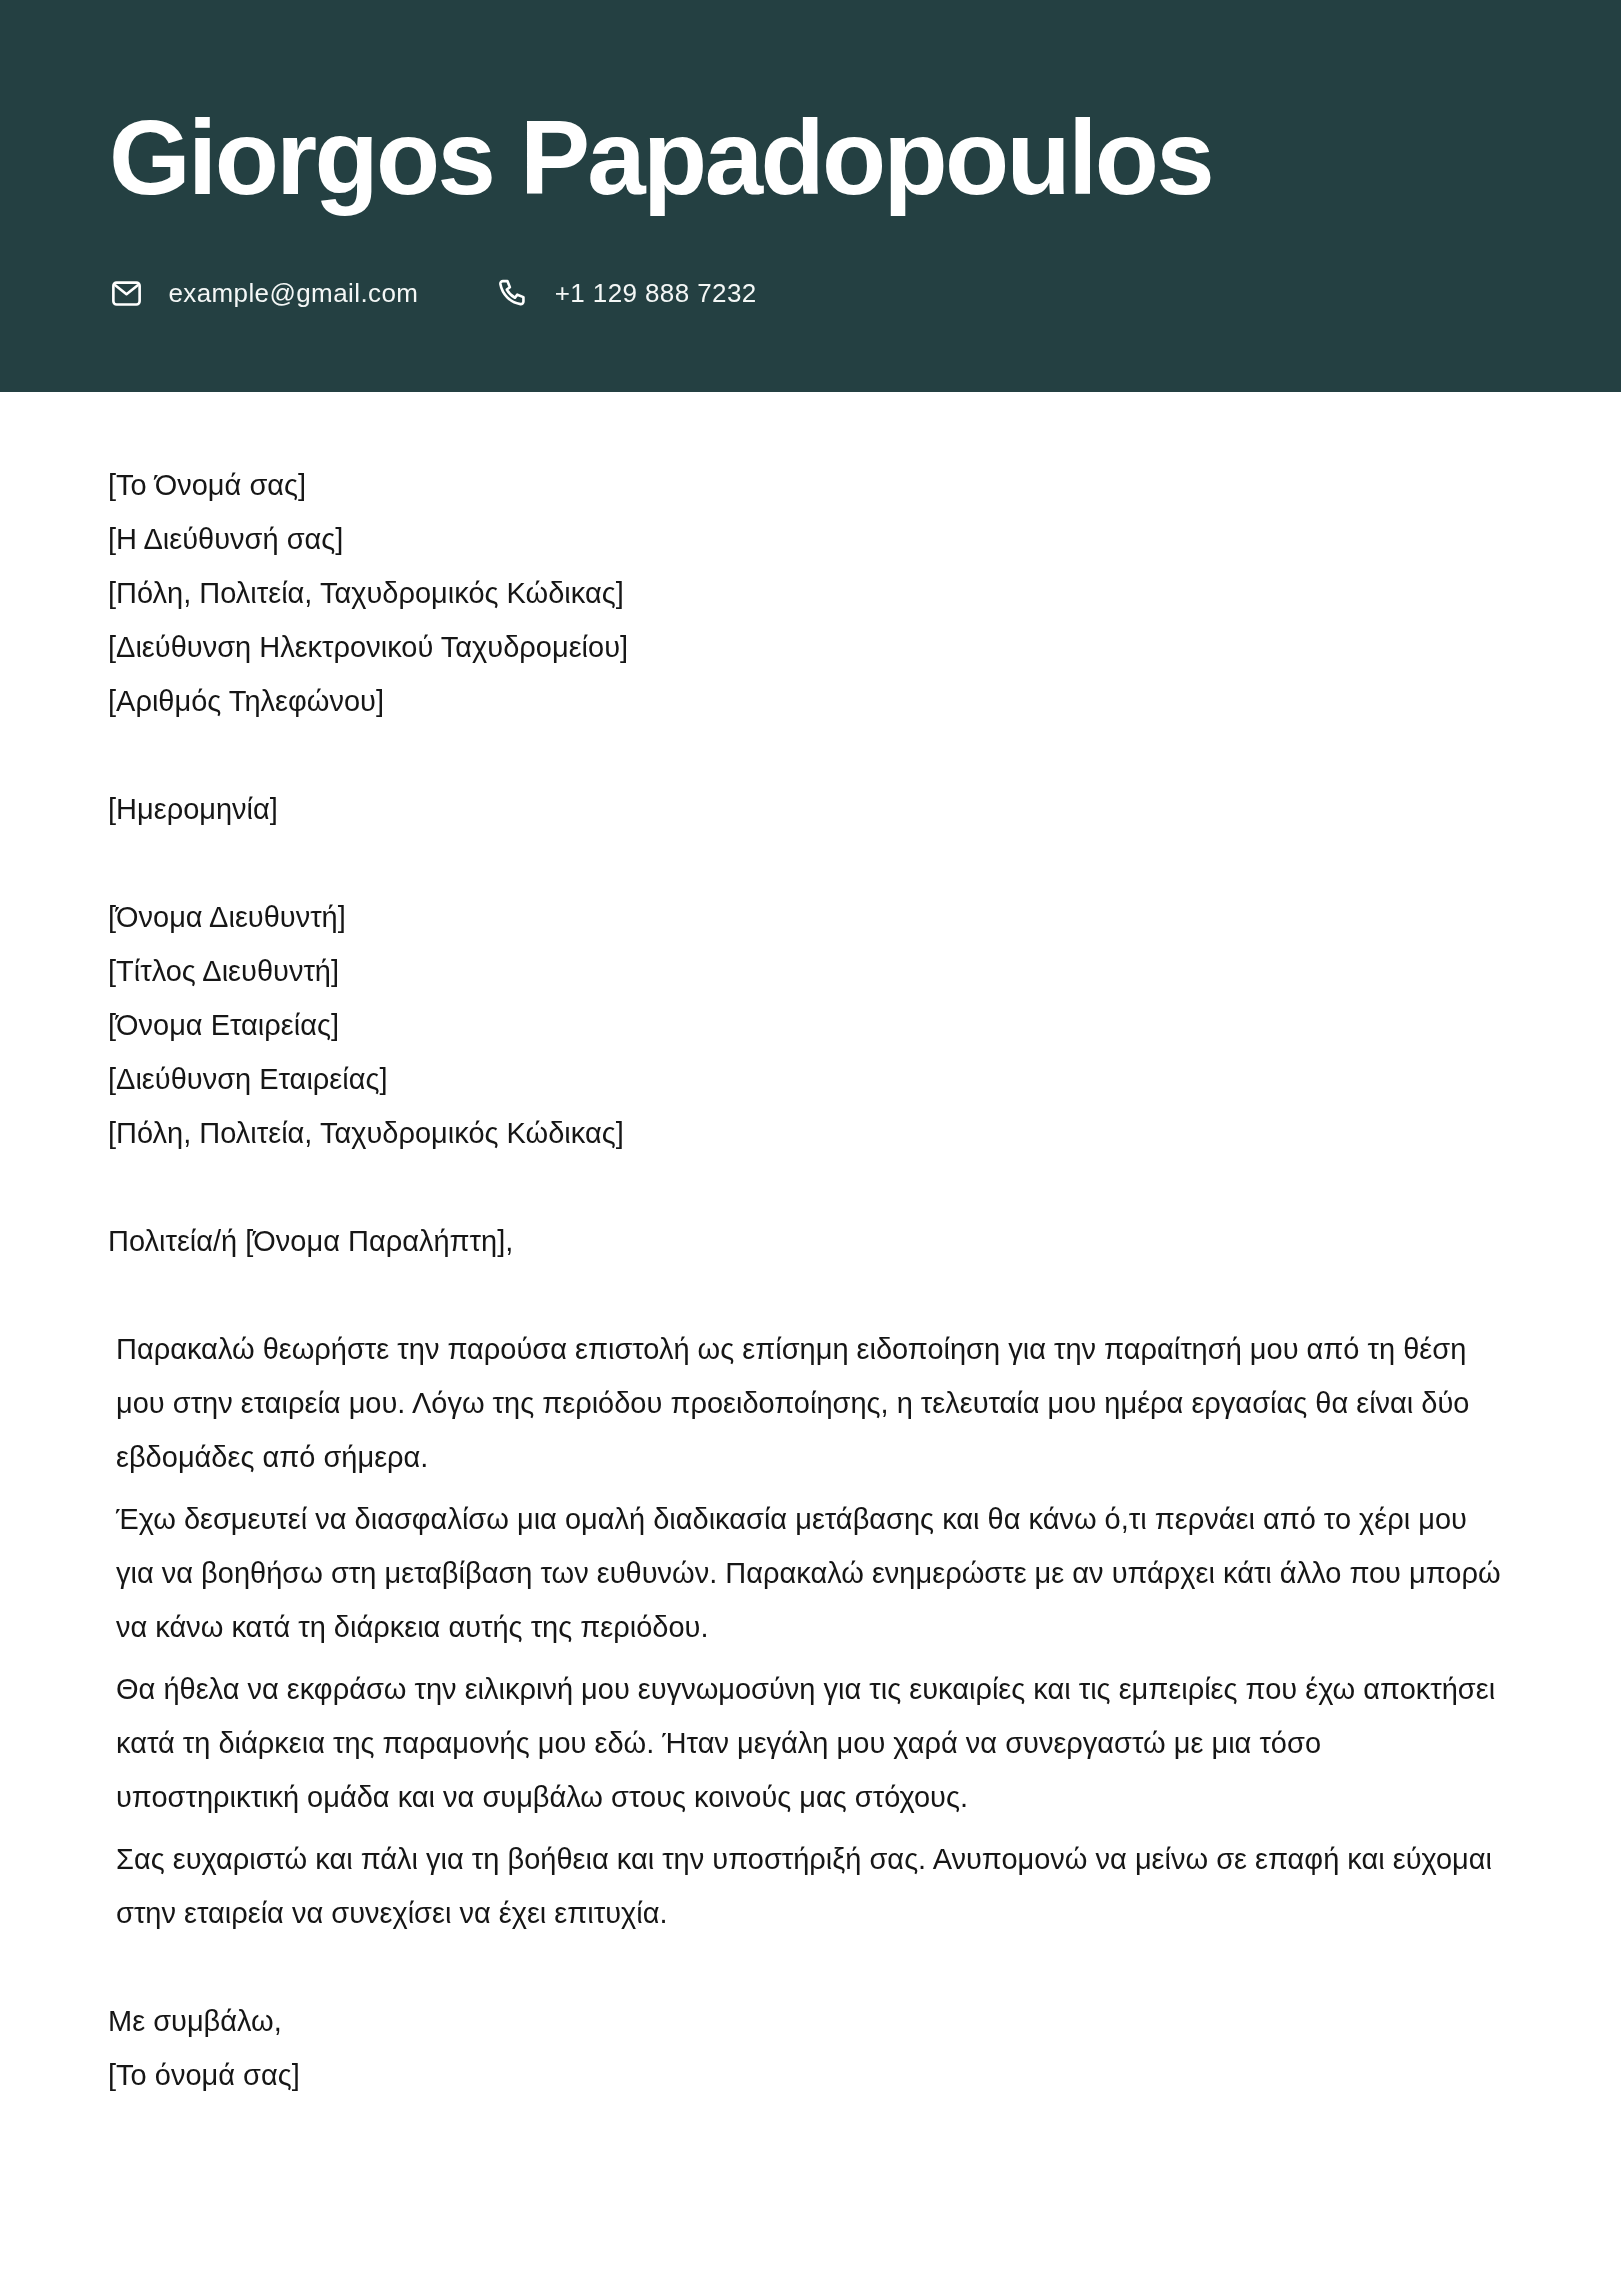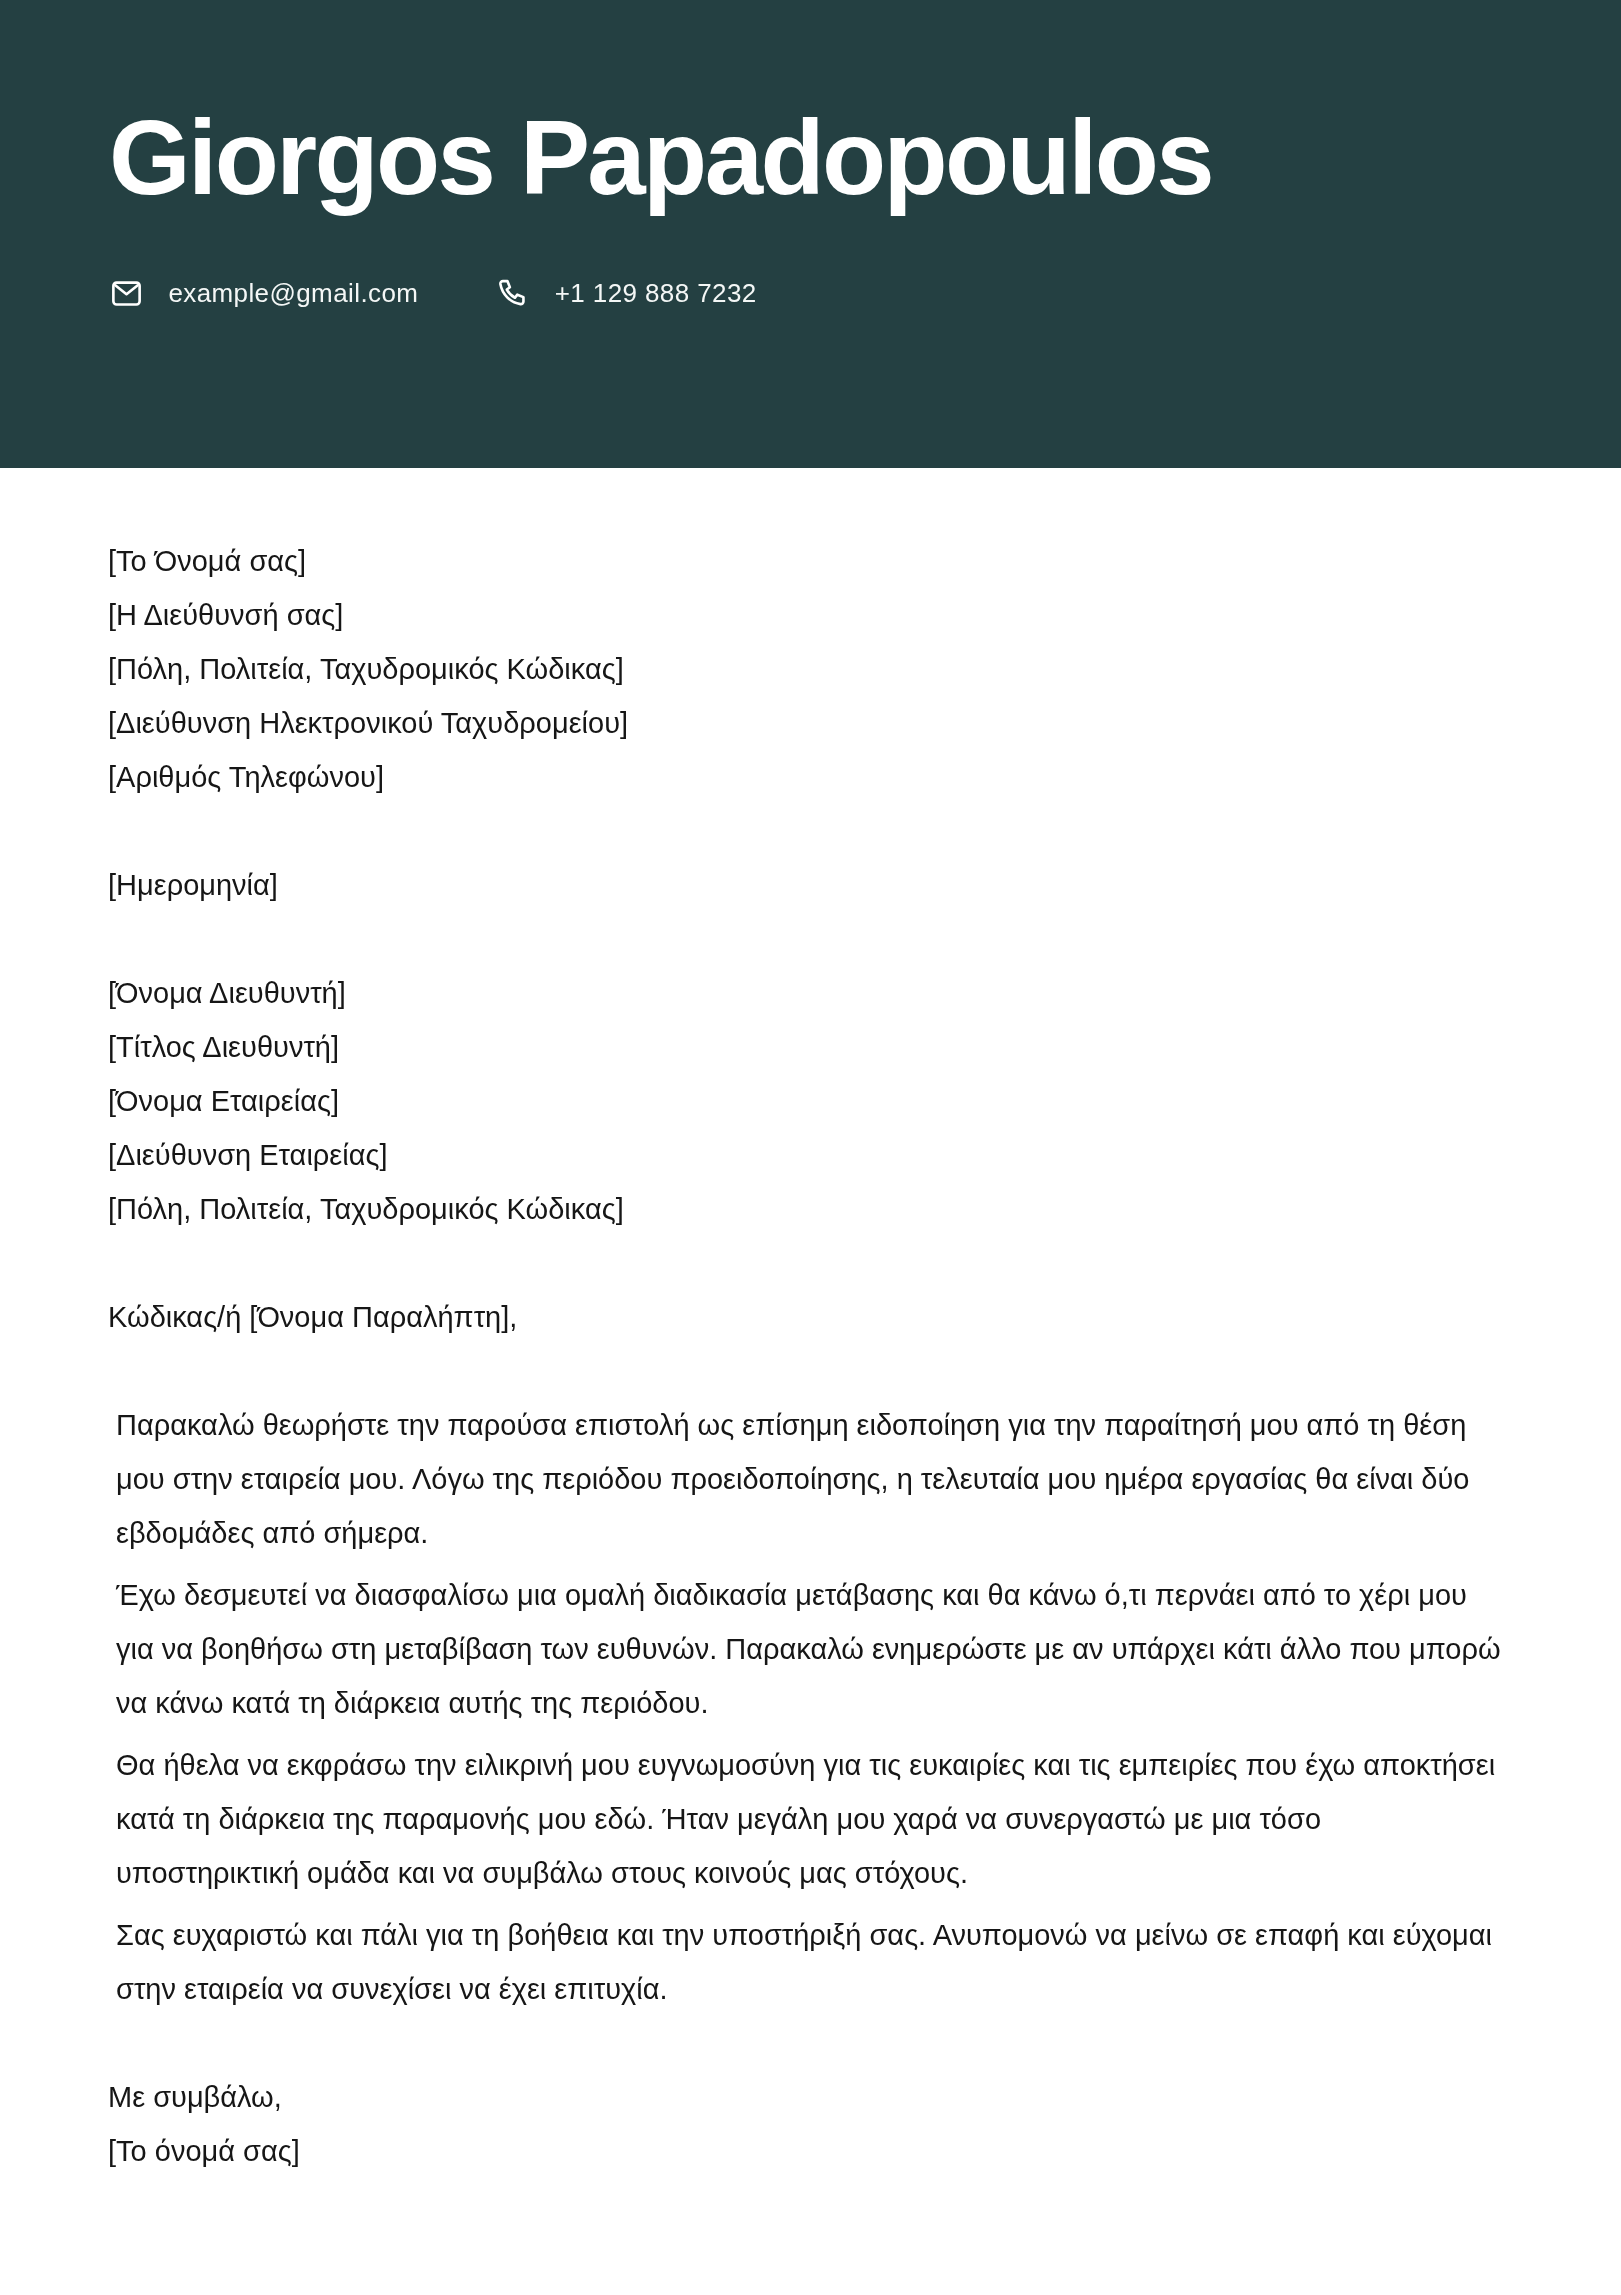--- a/index.html
+++ b/index.html
@@ -15,21 +15,21 @@
   }
   .page {
     width: 1622px;
     min-height: 2295px;
     background: #ffffff;
     position: relative;
   }
   
   .header {
     background: #244042;
-    height: 468px;
+    height: 392px;
     box-sizing: border-box;
     padding: 0 109px;
     overflow: hidden;
   }
   .header-name {
     margin: 0;
     padding-top: 103px;
     color: #ffffff;
     font-size: 105px;
     font-weight: 700;
@@ -124,21 +124,21 @@
 
     <div class="block">
       <p>[Όνομα Διευθυντή]</p>
       <p>[Τίτλος Διευθυντή]</p>
       <p>[Όνομα Εταιρείας]</p>
       <p>[Διεύθυνση Εταιρείας]</p>
       <p>[Πόλη, Πολιτεία, Ταχυδρομικός Κώδικας]</p>
     </div>
 
     <div class="block">
-      <p>Κώδικας/ή [Όνομα Παραλήπτη],</p>
+      <p>Πολιτεία/ή [Όνομα Παραλήπτη],</p>
     </div>
 
     <div class="block paragraphs">
       <p>Παρακαλώ θεωρήστε την παρούσα επιστολή ως επίσημη ειδοποίηση για την παραίτησή μου από τη θέση μου στην εταιρεία μου. Λόγω της περιόδου προειδοποίησης, η τελευταία μου ημέρα εργασίας θα είναι δύο εβδομάδες από σήμερα.</p>
       <p>Έχω δεσμευτεί να διασφαλίσω μια ομαλή διαδικασία μετάβασης και θα κάνω ό,τι περνάει από το χέρι μου για να βοηθήσω στη μεταβίβαση των ευθυνών. Παρακαλώ ενημερώστε με αν υπάρχει κάτι άλλο που μπορώ να κάνω κατά τη διάρκεια αυτής της περιόδου.</p>
       <p>Θα ήθελα να εκφράσω την ειλικρινή μου ευγνωμοσύνη για τις ευκαιρίες και τις εμπειρίες που έχω αποκτήσει κατά τη διάρκεια της παραμονής μου εδώ. Ήταν μεγάλη μου χαρά να συνεργαστώ με μια τόσο υποστηρικτική ομάδα και να συμβάλω στους κοινούς μας στόχους.</p>
       <p>Σας ευχαριστώ και πάλι για τη βοήθεια και την υποστήριξή σας. Ανυπομονώ να μείνω σε επαφή και εύχομαι στην εταιρεία να συνεχίσει να έχει επιτυχία.</p>
     </div>
 
     <div class="block closing">

